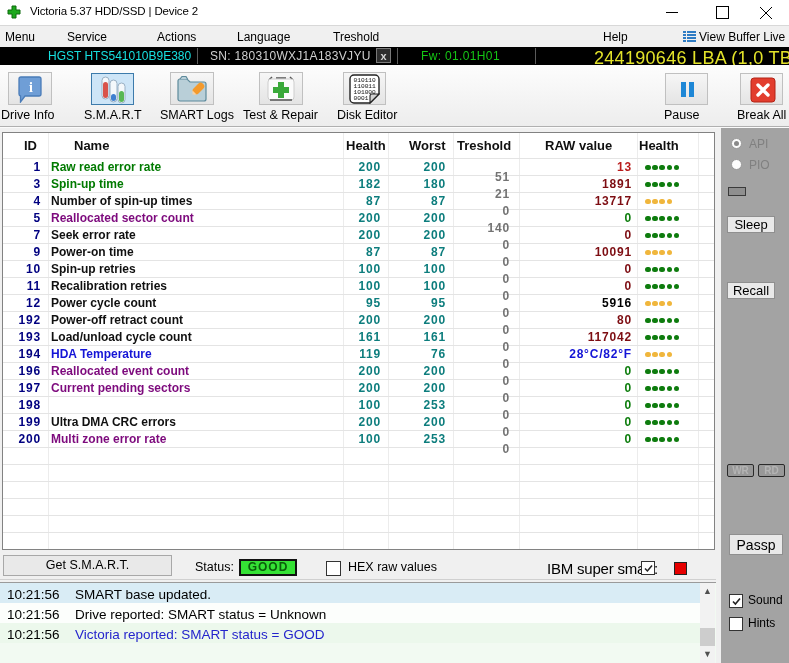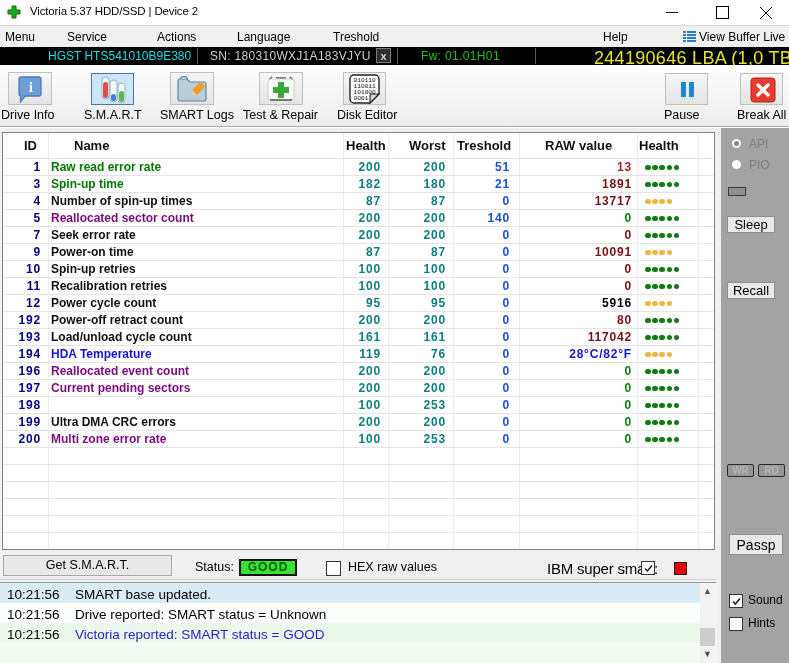--- a/index.html
+++ b/index.html
@@ -49,21 +49,21 @@
 .vline { position:absolute; top:0; bottom:0; width:1px; background:#ececec; }
 #gridrows { position:absolute; left:0; top:26px; right:0; bottom:0;
   background:repeating-linear-gradient(to bottom, transparent 0, transparent 16px, #e4e4e4 16px, #e4e4e4 17px); }
 .trow { position:absolute; left:0; width:713px; height:17px; line-height:17px; font-size:12px; font-weight:bold; white-space:nowrap; }
 .trow span { position:absolute; line-height:17px; }
 .c-id,.c-val,.c-worst,.c-tres,.c-raw { letter-spacing:0.8px; }
 .c-id    { right:672px; color:#000080; }
 .c-name  { left:51px; }
 .c-val   { right:332px; color:#0d7d7d; }
 .c-worst { right:267px; color:#0d7d7d; }
-.c-tres  { right:203px; color:#1d4ed8; }
+.c-tres  { right:203px; color:#737373;margin-top:10px; }
 .c-raw   { right:81px; }
 .c-dots  { left:645px; top:0; height:17px; display:flex; align-items:center; }
 .dot { display:inline-block; width:5.5px; height:5.5px; border-radius:50%; margin-right:1.7px; }
 .dot.dg { background:#0e7c0e; }
 .dot.dy { background:#f0b63c; }
 
 
 #botbar { position:absolute; left:0; top:551px; width:716px; height:29px; background:#f0f0f0; border-bottom:1px solid #d0d0d0; }
 .cbox { position:absolute; width:14px; height:14px; background:#fff; border:1px solid #333; }
 

